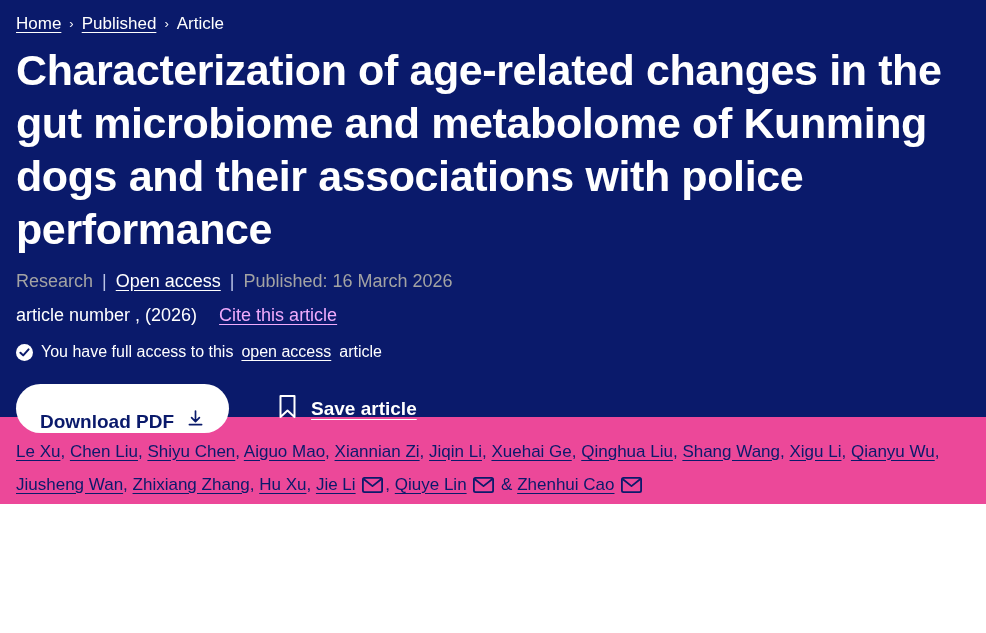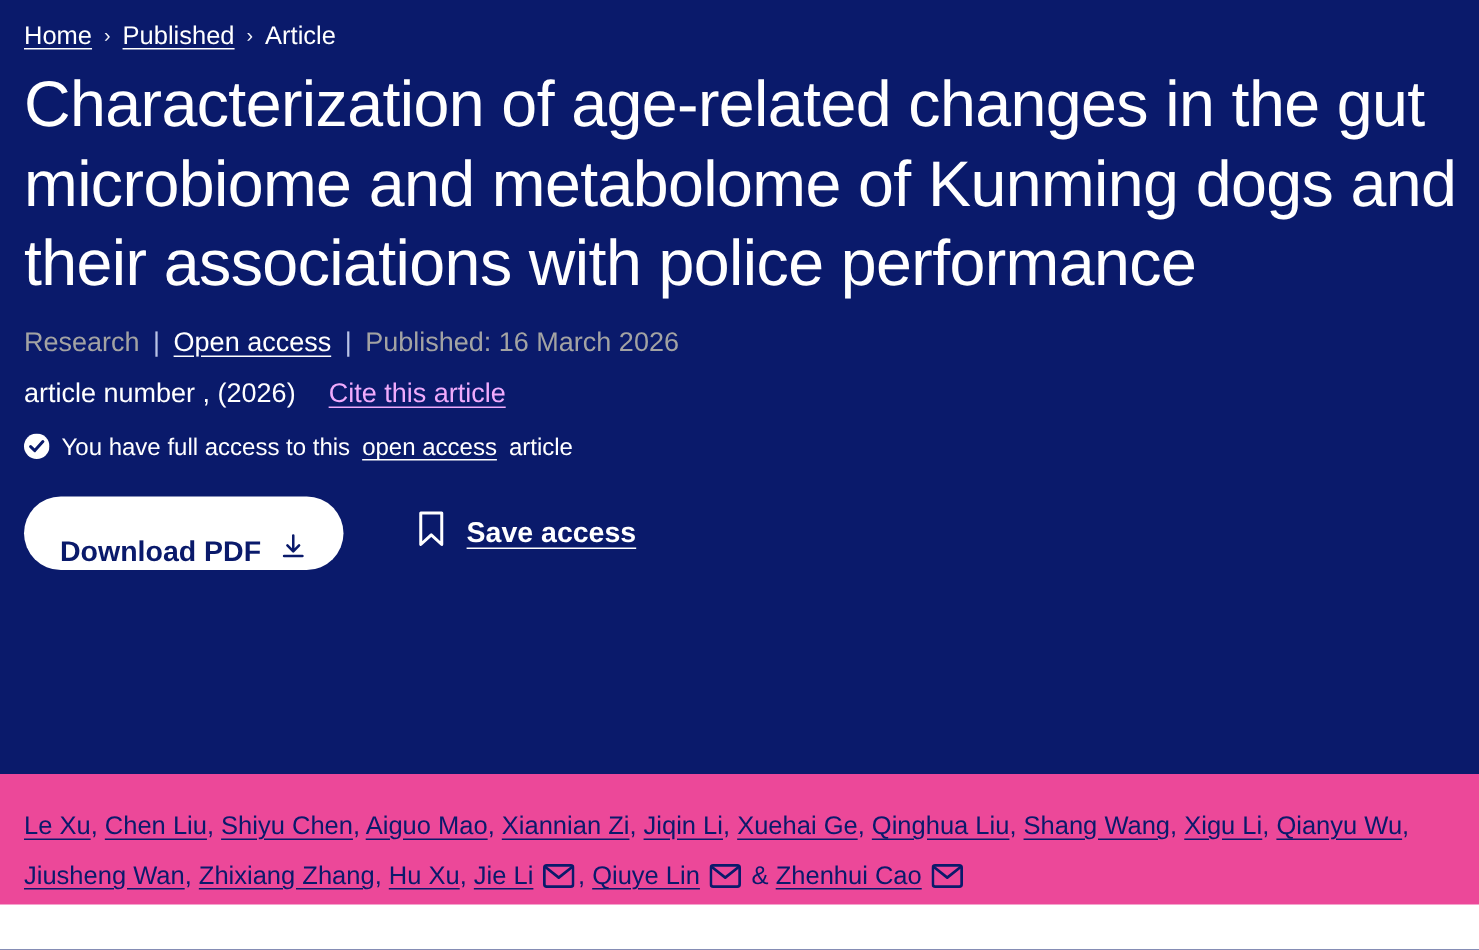--- a/index.html
+++ b/index.html
@@ -12,21 +12,21 @@
     height: 633px;
     font-family: "Liberation Sans", sans-serif;
     background: #ffffff;
     overflow: hidden;
   }
 
   .hero {
     background: #0a1a6b;
     color: #ffffff;
     padding: 14px 14px 0 14px;
-    height: 516px;
+    height: 417px;
     position: relative;
   }
 
   
   .breadcrumb {
     display: flex;
     align-items: center;
     font-size: 17px;
     line-height: 20px;
     margin: 0 0 10px 2px;
@@ -45,21 +45,21 @@
   }
   .breadcrumb .current {
     color: #ffffff;
     text-decoration: none;
   }
 
   
   .title {
     font-size: 43px;
     line-height: 53px;
-    font-weight: normal;
+    font-weight: bold;
     letter-spacing: -0.4px;
     margin: 8px 0 14px 2px;
     max-width: 960px;
   }
 
   
   .meta {
     display: flex;
     align-items: center;
     font-size: 18px;
@@ -91,21 +91,21 @@
     margin-left: 18px;
     color: #f0abfc;
     text-decoration: underline;
     text-underline-offset: 3px;
     cursor: pointer;
   }
 
   
   .access {
     display: flex;
-    align-items: flex-start;
+    align-items: center;
     font-size: 16px;
     line-height: 20px;
     margin: 0 0 22px 2px;
     gap: 8px;
   }
   .access svg { display: block; }
   .access a {
     color: #ffffff;
     text-decoration: underline;
     text-underline-offset: 3px;
@@ -223,21 +223,21 @@
         </svg>
       </span>
     </button>
 
     <button class="btn-save">
       <span>
         <svg width="21" height="25" viewBox="0 0 21 25">
           <path d="M3.5 2 H17.5 V23 L10.5 16.6 L3.5 23 Z" fill="none" stroke="#ffffff" stroke-width="2" stroke-linejoin="round"></path>
         </svg>
       </span>
-      <span class="label">Save access</span>
+      <span class="label">Save article</span>
     </button>
   </div>
 </div>
 
 <div class="authors" id="authors"><a>Le Xu</a><span class="sep">, </span><a>Chen Liu</a><span class="sep">, </span><a>Shiyu Chen</a><span class="sep">, </span><a>Aiguo Mao</a><span class="sep">, </span><a>Xiannian Zi</a><span class="sep">, </span><a>Jiqin Li</a><span class="sep">, </span><a>Xuehai Ge</a><span class="sep">, </span><a>Qinghua Liu</a><span class="sep">, </span><a>Shang Wang</a><span class="sep">, </span><a>Xigu Li</a><span class="sep">, </span><a>Qianyu Wu</a><span class="sep">, </span><a>Jiusheng Wan</a><span class="sep">, </span><a>Zhixiang Zhang</a><span class="sep">, </span><a>Hu Xu</a><span class="sep">, </span><a>Jie Li</a> <span class="envelope"><svg width="21" height="16" viewBox="0 0 21 16">
         <rect x="0.9" y="0.9" width="19.2" height="14.2" rx="1.6" fill="none" stroke="#0a1a6b" stroke-width="1.8"></rect>
         <path d="M1.6 2 L10.5 9.1 L19.4 2" fill="none" stroke="#0a1a6b" stroke-width="1.8" stroke-linejoin="round"></path>
       </svg></span><span class="sep">, </span><a>Qiuye Lin</a> <span class="envelope"><svg width="21" height="16" viewBox="0 0 21 16">
         <rect x="0.9" y="0.9" width="19.2" height="14.2" rx="1.6" fill="none" stroke="#0a1a6b" stroke-width="1.8"></rect>
         <path d="M1.6 2 L10.5 9.1 L19.4 2" fill="none" stroke="#0a1a6b" stroke-width="1.8" stroke-linejoin="round"></path>

